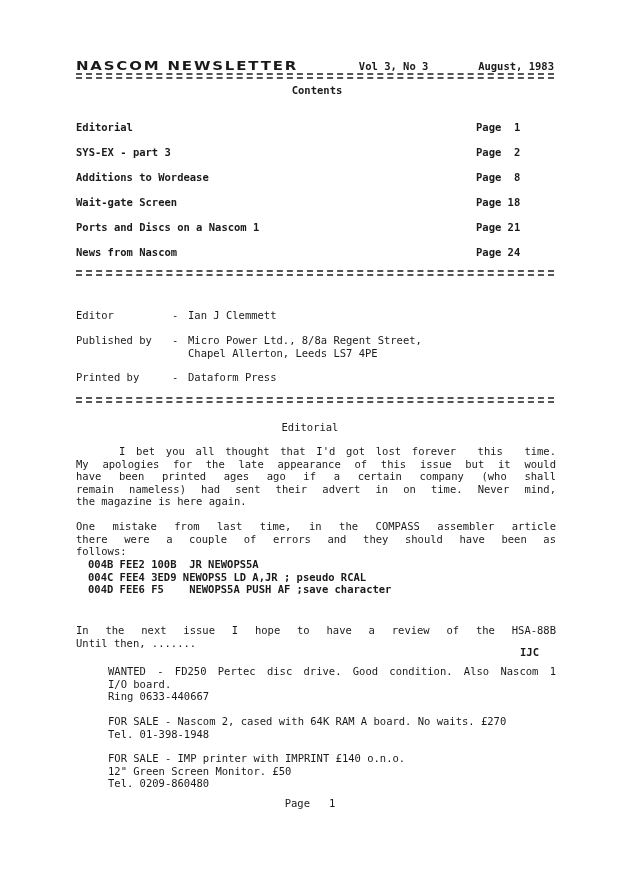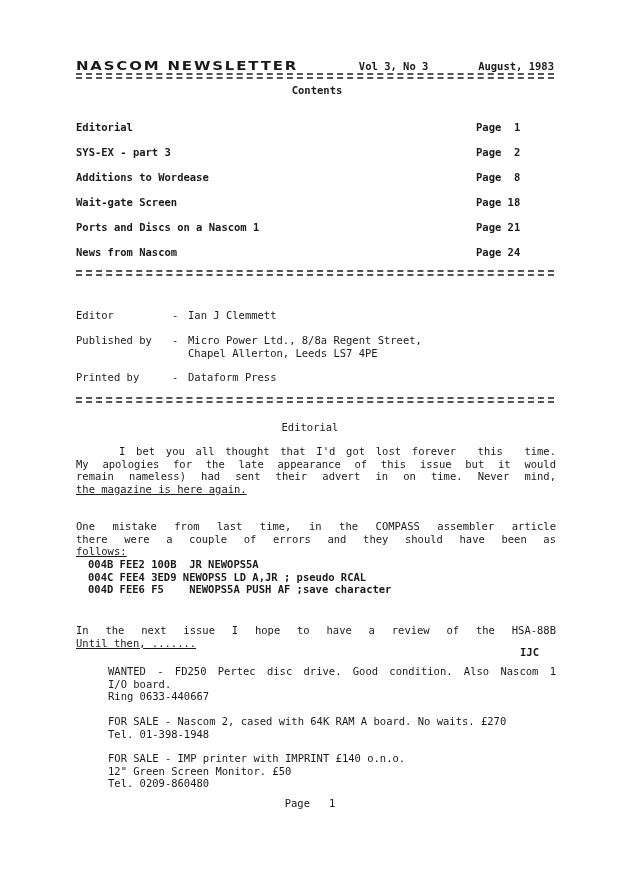--- a/index.html
+++ b/index.html
@@ -18,21 +18,21 @@
   .center { left: 0; width: 620px; text-align: center; }
   .bold { font-weight: bold; }
   .toc-row { position: absolute; left: 76px; width: 460px; display: flex; justify-content: space-between; font-weight: bold; }
   .toc-page { width: 60px; white-space: pre; }
   .cred-row { position: absolute; left: 76px; display: flex; }
   .cred-label { width: 96px; white-space: pre; }
   .cred-sep { width: 16px; }
   .cred-val { white-space: pre; line-height: 13px; }
   .para { position: absolute; left: 76px; width: 480px; line-height: 12.6px; text-align: justify; white-space: normal; }
   .para .line { display: block; text-align-last: justify; white-space: normal; }
-  .para .line.last { text-align-last: left; text-decoration: underline; }
+  .para .line.last { text-align-last: left; }
   .code { position: absolute; left: 88px; line-height: 12.6px; white-space: pre; font-weight: bold; }
   .ad { position: absolute; left: 76px; width: 480px; line-height: 12.6px; }
   .ad .line { display: block; white-space: pre; padding-left: 32px; }
   .ad .line.just { text-align: justify; text-align-last: justify; white-space: normal; }
   .sig { position: absolute; left: 520px; font-weight: bold; }
 </style>
 </head>
 <body>
 
 <div class="page">
@@ -90,20 +90,21 @@
     <span class="cred-val">Dataform Press</span>
   </div>
 
   <div class="rule" style="top:397px;"></div>
 
   <div class="abs center" style="top:421px;">Editorial</div>
 
   <div class="para" style="top:445px;">
     <span class="line" style="white-space:pre;">    I bet you all thought that I'd got lost forever  this  time.</span>
     <span class="line">My apologies for the late appearance of this issue but it  would</span>
+    <span class="line">have been printed ages ago  if  a  certain  company  (who  shall</span>
     <span class="line">remain nameless) had sent their advert in on time.  Never  mind,</span>
     <span class="line last">the magazine is here again.</span>
   </div>
 
   <div class="para" style="top:520px;">
     <span class="line">One mistake from last time, in  the  COMPASS  assembler  article</span>
     <span class="line">there were a couple of errors  and  they  should  have  been  as</span>
     <span class="line last">follows:</span>
   </div>
 

